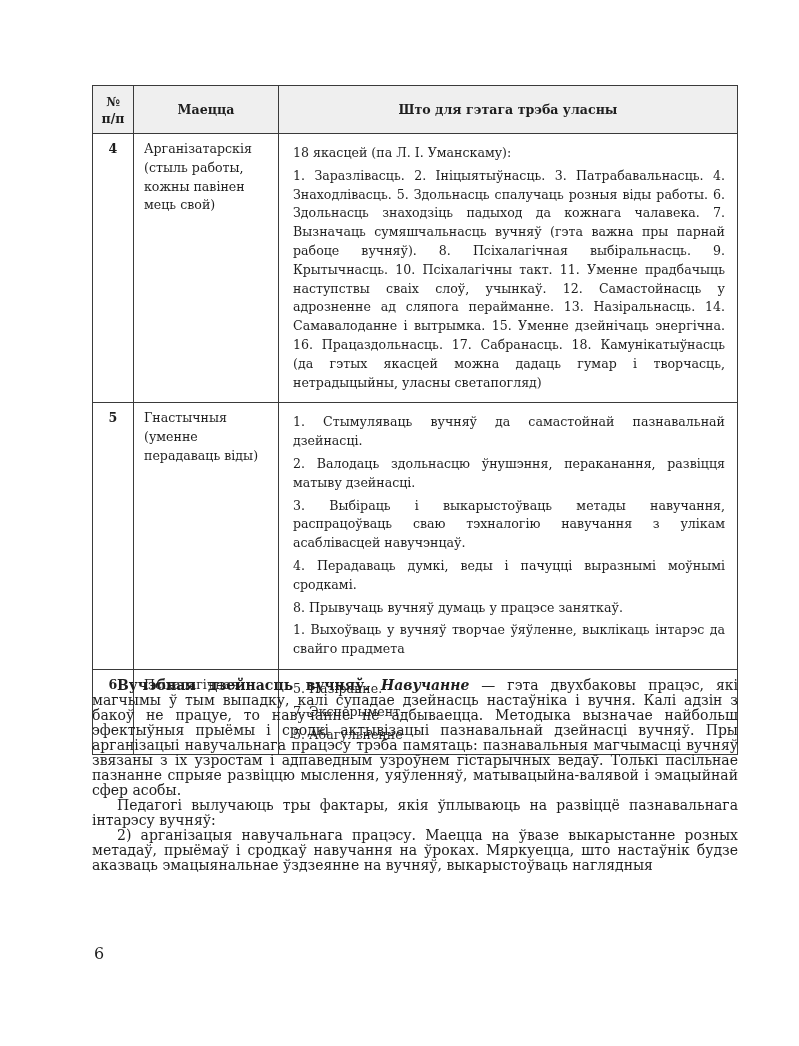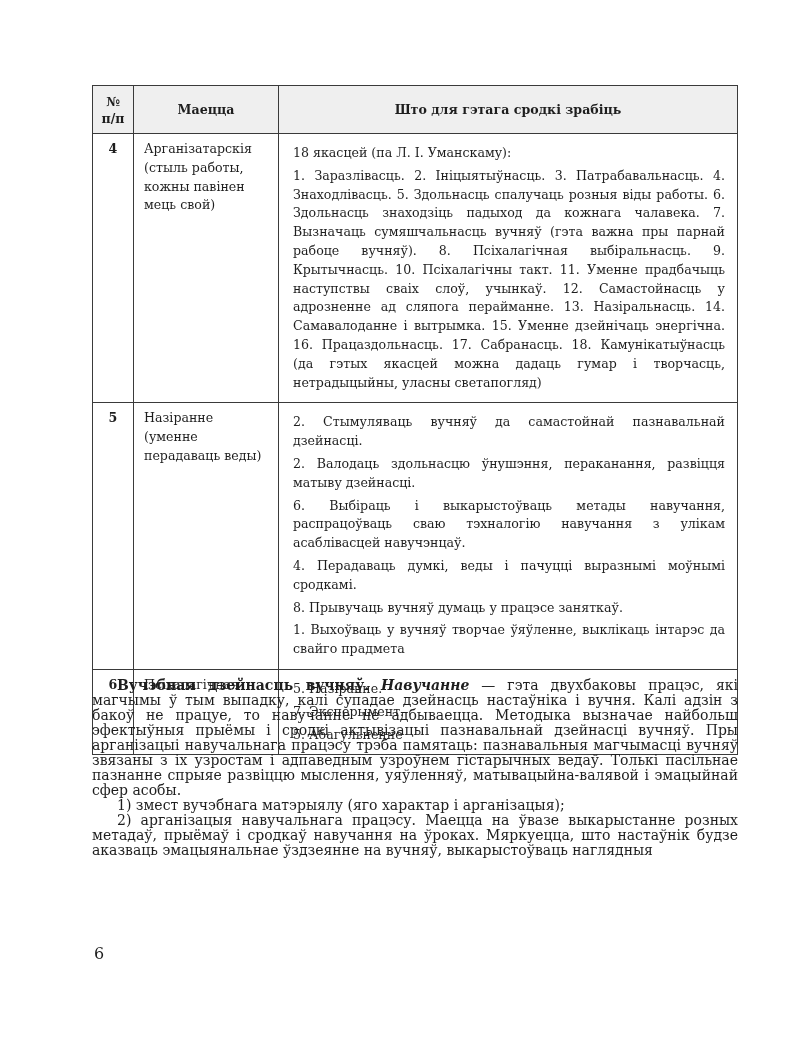--- a/index.html
+++ b/index.html
@@ -28,56 +28,56 @@
 <div class="page">
 
   <table class="skills">
     <thead>
       <tr>
         <th>
           <span>№</span><br>
           <span>п/п</span>
         </th>
         <th>Маецца</th>
-        <th>Што для гэтага сродкі зрабіць</th>
+        <th>Што для гэтага трэба уласны</th>
       </tr>
     </thead>
     <tbody>
       <tr>
         <td class="num">4</td>
         <td class="skill">Арганізатарскія (стыль работы, кожны павінен мець свой)</td>
         <td class="what">
           <p>18 якасцей (па Л. І. Уманскаму):</p>
           <p>1. Заразлівасць. 2. Ініцыятыўнасць. 3. Патрабавальнасць. 4. Знаходлівасць. 5. Здольнасць спалучаць розныя віды работы. 6. Здольнасць знаходзіць падыход да кожнага чалавека. 7. Вызначаць сумяшчальнасць вучняў (гэта важна пры парнай рабоце вучняў). 8. Псіхалагічная выбіральнасць. 9. Крытычнасць. 10. Псіхалагічны такт. 11. Уменне прадбачыць наступствы сваіх слоў, учынкаў. 12. Самастойнасць у адрозненне ад сляпога перайманне. 13. Назіральнасць. 14. Самавалоданне і вытрымка. 15. Уменне дзейнічаць энергічна. 16. Працаздольнасць. 17. Сабранасць. 18. Камунікатыўнасць (да гэтых якасцей можна дадаць гумар і творчасць, нетрадыцыйны, уласны светапогляд)</p>
         </td>
       </tr>
       <tr>
         <td class="num">5</td>
-        <td class="skill">Назіранне (уменне перадаваць веды)</td>
+        <td class="skill">Гнастычныя (уменне перадаваць віды)</td>
         <td class="what">
-          <p>2. Стымуляваць вучняў да самастойнай пазнавальнай дзейнасці.</p>
+          <p>1. Стымуляваць вучняў да самастойнай пазнавальнай дзейнасці.</p>
           <p>2. Валодаць здольнасцю ўнушэння, пераканання, развіцця матыву дзейнасці.</p>
-          <p>6. Выбіраць і выкарыстоўваць метады навучання, распрацоўваць сваю тэхналогію навучання з улікам асаблівасцей навучэнцаў.</p>
+          <p>3. Выбіраць і выкарыстоўваць метады навучання, распрацоўваць сваю тэхналогію навучання з улікам асаблівасцей навучэнцаў.</p>
           <p>4. Перадаваць думкі, веды і пачуцці выразнымі моўнымі сродкамі.</p>
           <p>8. Прывучаць вучняў думаць у працэсе заняткаў.</p>
           <p>1. Выхоўваць у вучняў творчае ўяўленне, выклікаць інтарэс да свайго прадмета</p>
         </td>
       </tr>
       <tr>
         <td class="num">6</td>
         <td class="skill">Псіхалагічная</td>
         <td class="what">
           <p>5. Назіранне.</p>
           <p>7. Эксперымент.</p>
           <p>5. Абагульненне</p>
         </td>
       </tr>
     </tbody>
   </table>
 
   <div class="body-text">
     <p><b>Вучэбная дзейнасць вучняў.</b> <b><i>Навучанне</i></b><span> — гэта двухбаковы працэс, які магчымы ў тым выпадку, калі супадае дзейнасць настаўніка і вучня. Калі адзін з бакоў не працуе, то навучанне не адбываецца. Методыка вызначае найбольш эфектыўныя прыёмы і сродкі актывізацыі пазнавальнай дзейнасці вучняў. Пры арганізацыі навучальнага працэсу трэба памятаць: пазнавальныя магчымасці вучняў звязаны з іх узростам і адпаведным узроўнем гістарычных ведаў. Толькі пасільнае пазнанне спрыяе развіццю мыслення, уяўленняў, матывацыйна-валявой і эмацыйнай сфер асобы.</span></p>
-    <p>1)  змест вучэбнага матэрыялу (яго характар і арганізацыя);</p>
+    <p>Педагогі вылучаюць тры фактары, якія ўплываюць на развіццё пазнавальнага інтарэсу вучняў:</p>
     <p>2)  арганізацыя навучальнага працэсу. Маецца на ўвазе выкарыстанне розных метадаў, прыёмаў і сродкаў навучання на ўроках. Мяркуецца, што настаўнік будзе аказваць эмацыянальнае ўздзеянне на вучняў, выкарыстоўваць наглядныя</p>
   </div>
 
   <div class="pagenum">6</div>
 </div>
 
 </body></html>

